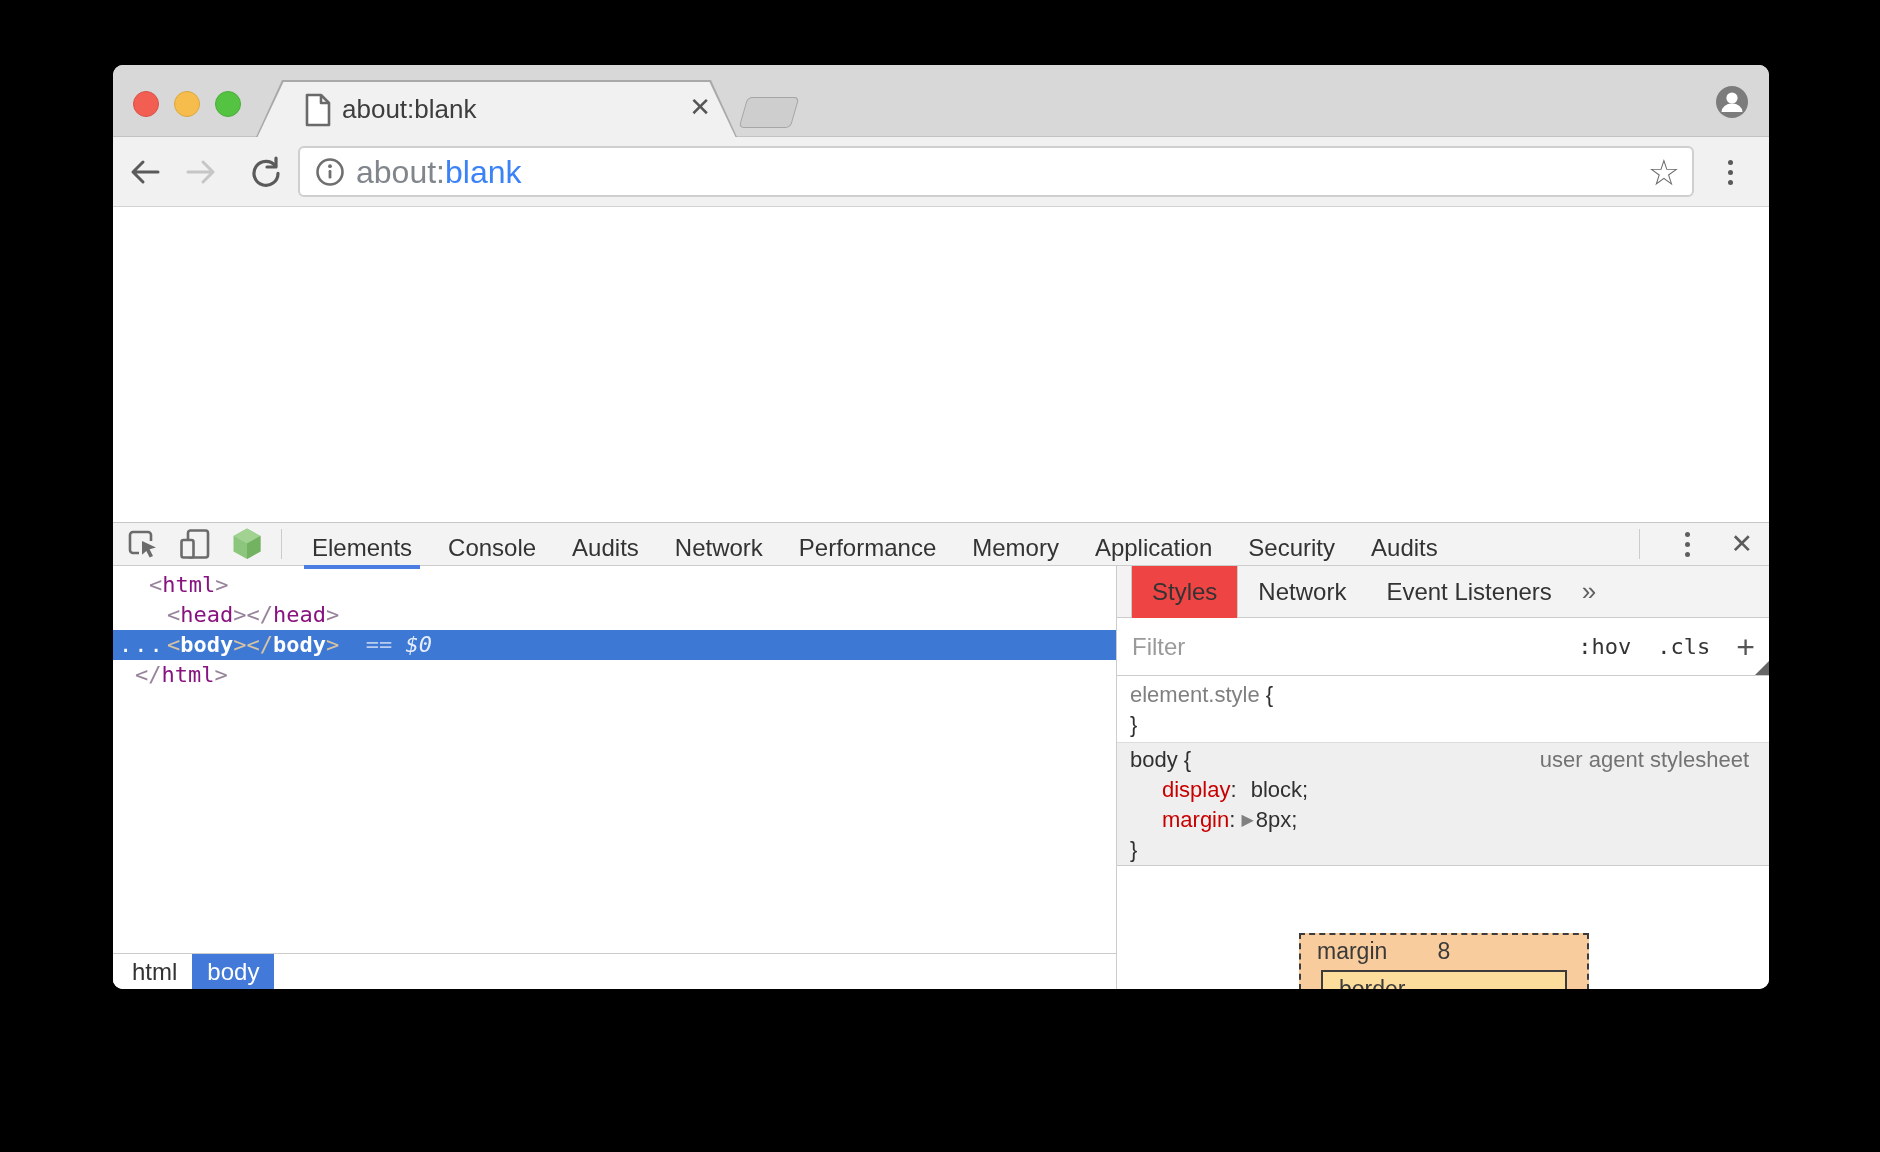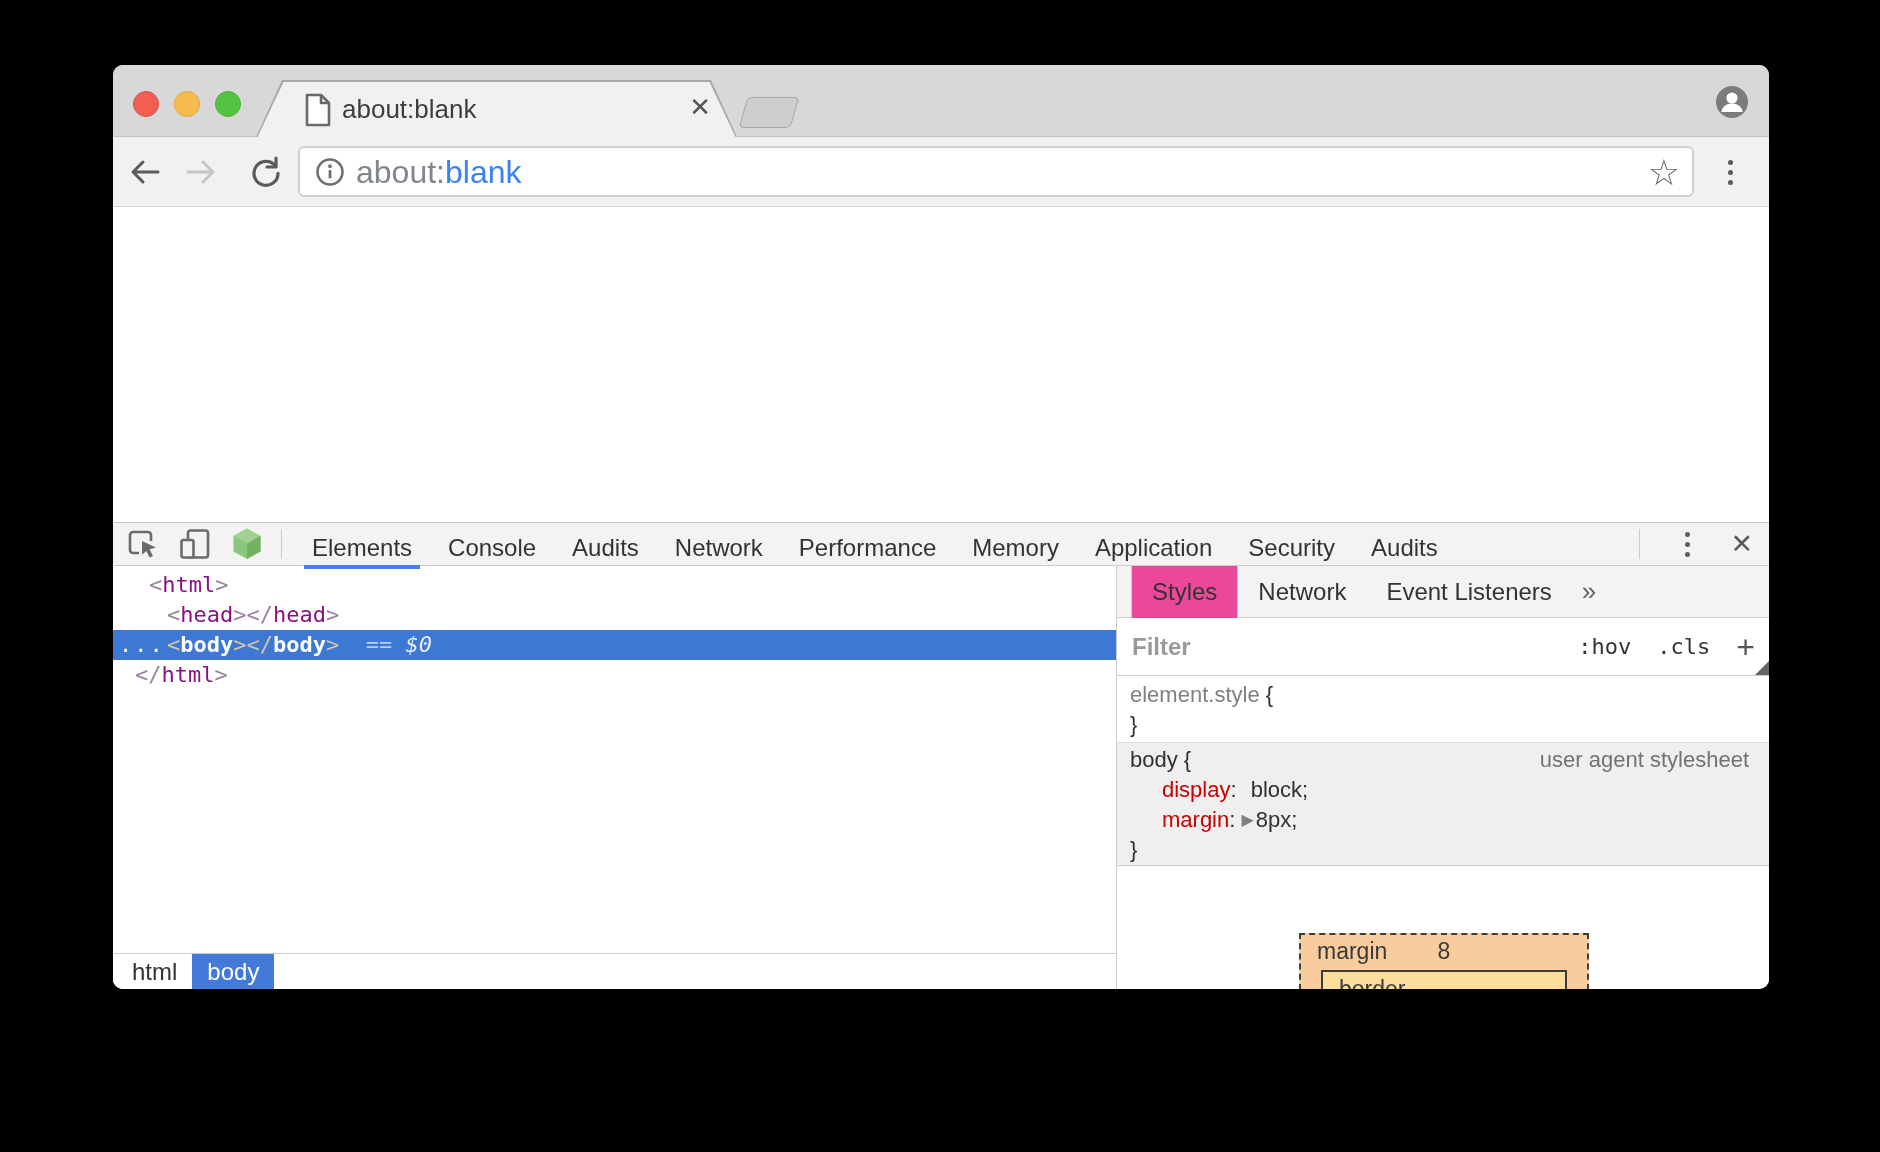--- a/index.html
+++ b/index.html
@@ -99,25 +99,25 @@
   .tok-prefix { position: absolute; left: 6px; color: #fff; letter-spacing: 2px; }
 
   .crumbs { height: 36px; flex: none; border-top: 1px solid #ccc; background: #fff; display: flex; align-items: stretch; padding-left: 4px; }
   .crumb { font-size: 24px; color: #333; padding: 0 15px; display: flex; align-items: center; white-space: nowrap; }
   .crumb.active { background: var(--crumb-blue); color: #fff; }
 
   
   .dt-rightpane { flex: 1; display: flex; flex-direction: column; background: #fff; min-height: 0; }
   .side-tabs { height: 52px; flex: none; background: var(--dt-bar-bg); border-bottom: 1px solid #ccc; display: flex; align-items: stretch; padding-left: 14px; }
   .side-tab { font-size: 24px; color: #333; display: flex; align-items: center; padding: 0 20px; white-space: nowrap; }
-  .side-tab.active { background: #ec4899; border-left: 1px solid #ccc; border-right: 1px solid #ccc; margin-bottom: -1px; }
+  .side-tab.active { background: #ef4444; border-left: 1px solid #ccc; border-right: 1px solid #ccc; margin-bottom: -1px; }
   .side-overflow { font-size: 26px; color: #616161; display: flex; align-items: center; padding: 0 10px; }
 
   .filter-row { height: 58px; flex: none; background: #fff; border-bottom: 1px solid #ccc; position: relative; display: flex; align-items: center; padding: 0 14px 0 15px; }
-  .filter-text { font-size: 24px; color: #9a9a9a; flex: 1; font-weight: bold; }
+  .filter-text { font-size: 24px; color: #9a9a9a; flex: 1; }
   .filter-tok { font-family: "DejaVu Sans Mono", monospace; font-size: 22px; color: #333; margin-left: 26px; }
   .filter-plus { font-size: 32px; color: #555; margin-left: 26px; font-weight: normal; line-height: 1; }
   .pane-corner { position: absolute; right: 0; bottom: 0; width: 0; height: 0;
     border-left: 14px solid transparent; border-bottom: 14px solid #666; }
 
   .styles-content { position: relative; flex: 1; font-family: Liberation Sans, sans-serif; font-size: 22px; color: #303030; overflow: hidden; }
   .css-line { height: 30px; line-height: 30px; padding-left: 13px; white-space: pre; }
   .css-line.indent { padding-left: 45px; }
   .rule-elementstyle { position: absolute; top: 0; left: 0; right: 0; padding-top: 4px; }
   .sel-gray { color: #808080; }

